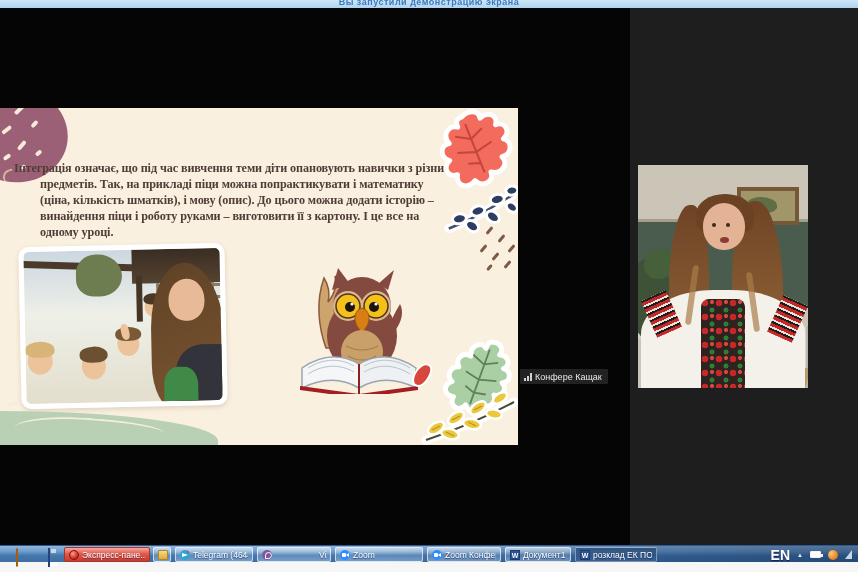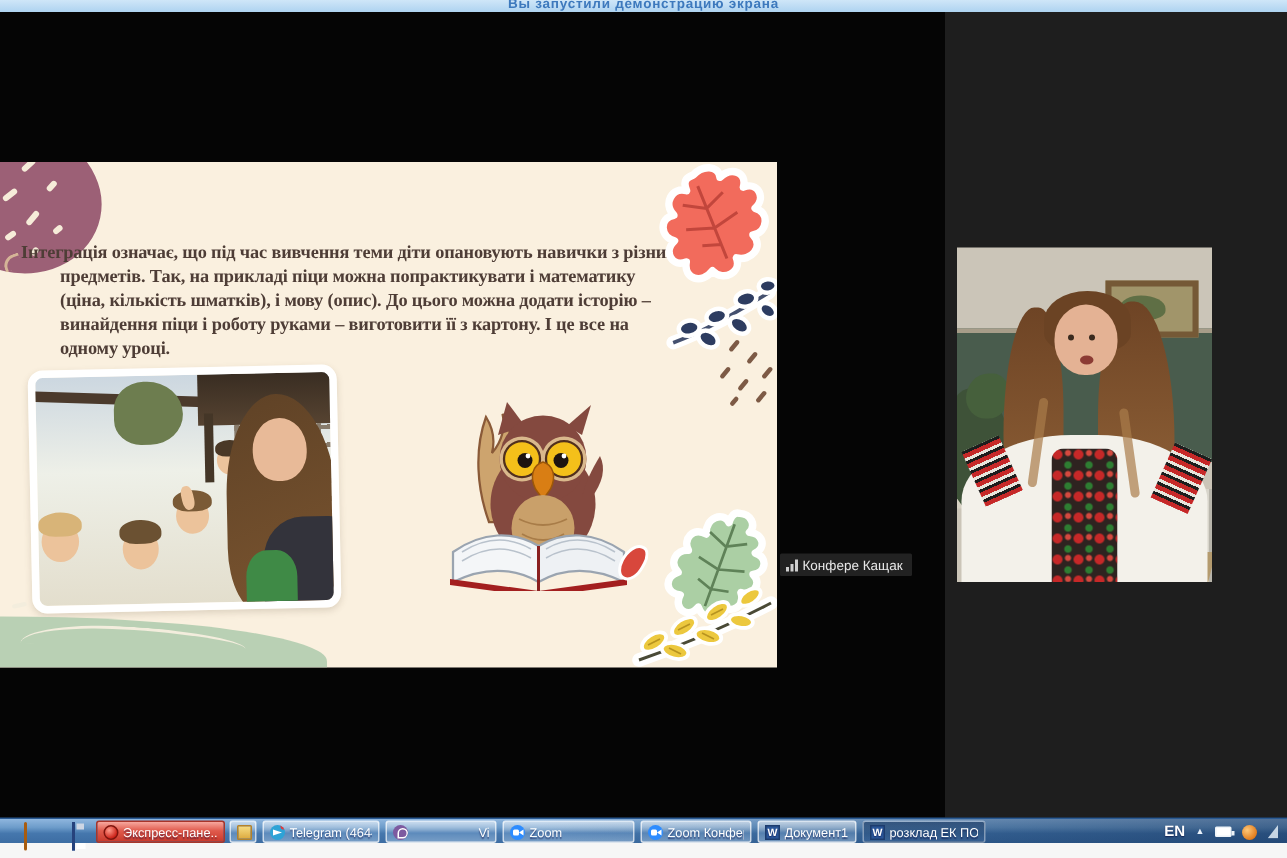--- a/index.html
+++ b/index.html
@@ -135,21 +135,21 @@
   .ic-telegram::before { content:""; position:absolute; left:2px; top:3px; border-left:6px solid #fff; border-top:2px solid transparent; border-bottom:2px solid transparent; }
   .ic-telegram::after { content:""; position:absolute; right:-1px; top:-1px; width:4px; height:4px; border-radius:50%; background:#e33; }
   .ic-viber { border-radius:50%; background:#7d5aa0; }
   .ic-viber::before { content:""; position:absolute; left:2.5px; top:2.5px; width:5px; height:5px; border:1.5px solid #fff; border-radius:50% 50% 50% 0; }
   .ic-zoom { border-radius:50%; background:#2d8cff; }
   .ic-zoom::before { content:""; position:absolute; left:2px; top:3px; width:4px; height:4px; background:#fff; border-radius:1px; }
   .ic-zoom::after { content:""; position:absolute; right:1.5px; top:3px; border-right:3px solid #fff; border-top:2px solid transparent; border-bottom:2px solid transparent; }
   .ic-word { background:#2a5699; border:1px solid #1d3c6e; }
   .ic-word::before { content:"W"; position:absolute; left:0; top:0; width:100%; text-align:center; font:bold 7px/9px "Liberation Sans",sans-serif; color:#fff; }
   .tray { position:absolute; right:6px; top:0; height:17px; display:flex; align-items:center; gap:7px; z-index:3; }
-  .tray-lang { color:#fff; font-size:10px; font-weight:bold; text-shadow:0 1px 1px rgba(0,0,50,.6); }
+  .tray-lang { color:#fff; font-size:14px; font-weight:bold; text-shadow:0 1px 1px rgba(0,0,50,.6); }
   .tray-chev { color:#e9f2fb; font-size:6px; }
   .ic-battery { width:11px; height:7px; border:1px solid #eef3f8; border-radius:1px; background:#fff; position:relative; }
   .ic-battery::after { content:""; position:absolute; right:-3px; top:1.5px; width:2px; height:3px; background:#eef3f8; }
   .ic-orangetray { width:10px; height:10px; border-radius:50%; background:radial-gradient(circle at 35% 35%,#ffc878,#e07818 75%); }
   .tray-cut { width:7px; height:9px; background:#d8e4f0; clip-path:polygon(0 100%,100% 0,100% 100%); opacity:.9; }
 
   .bottom-strip { left:0; top:562px; width:858px; height:10px; background:#f6f6f6; }
 </style>
 </head>
 <body>

